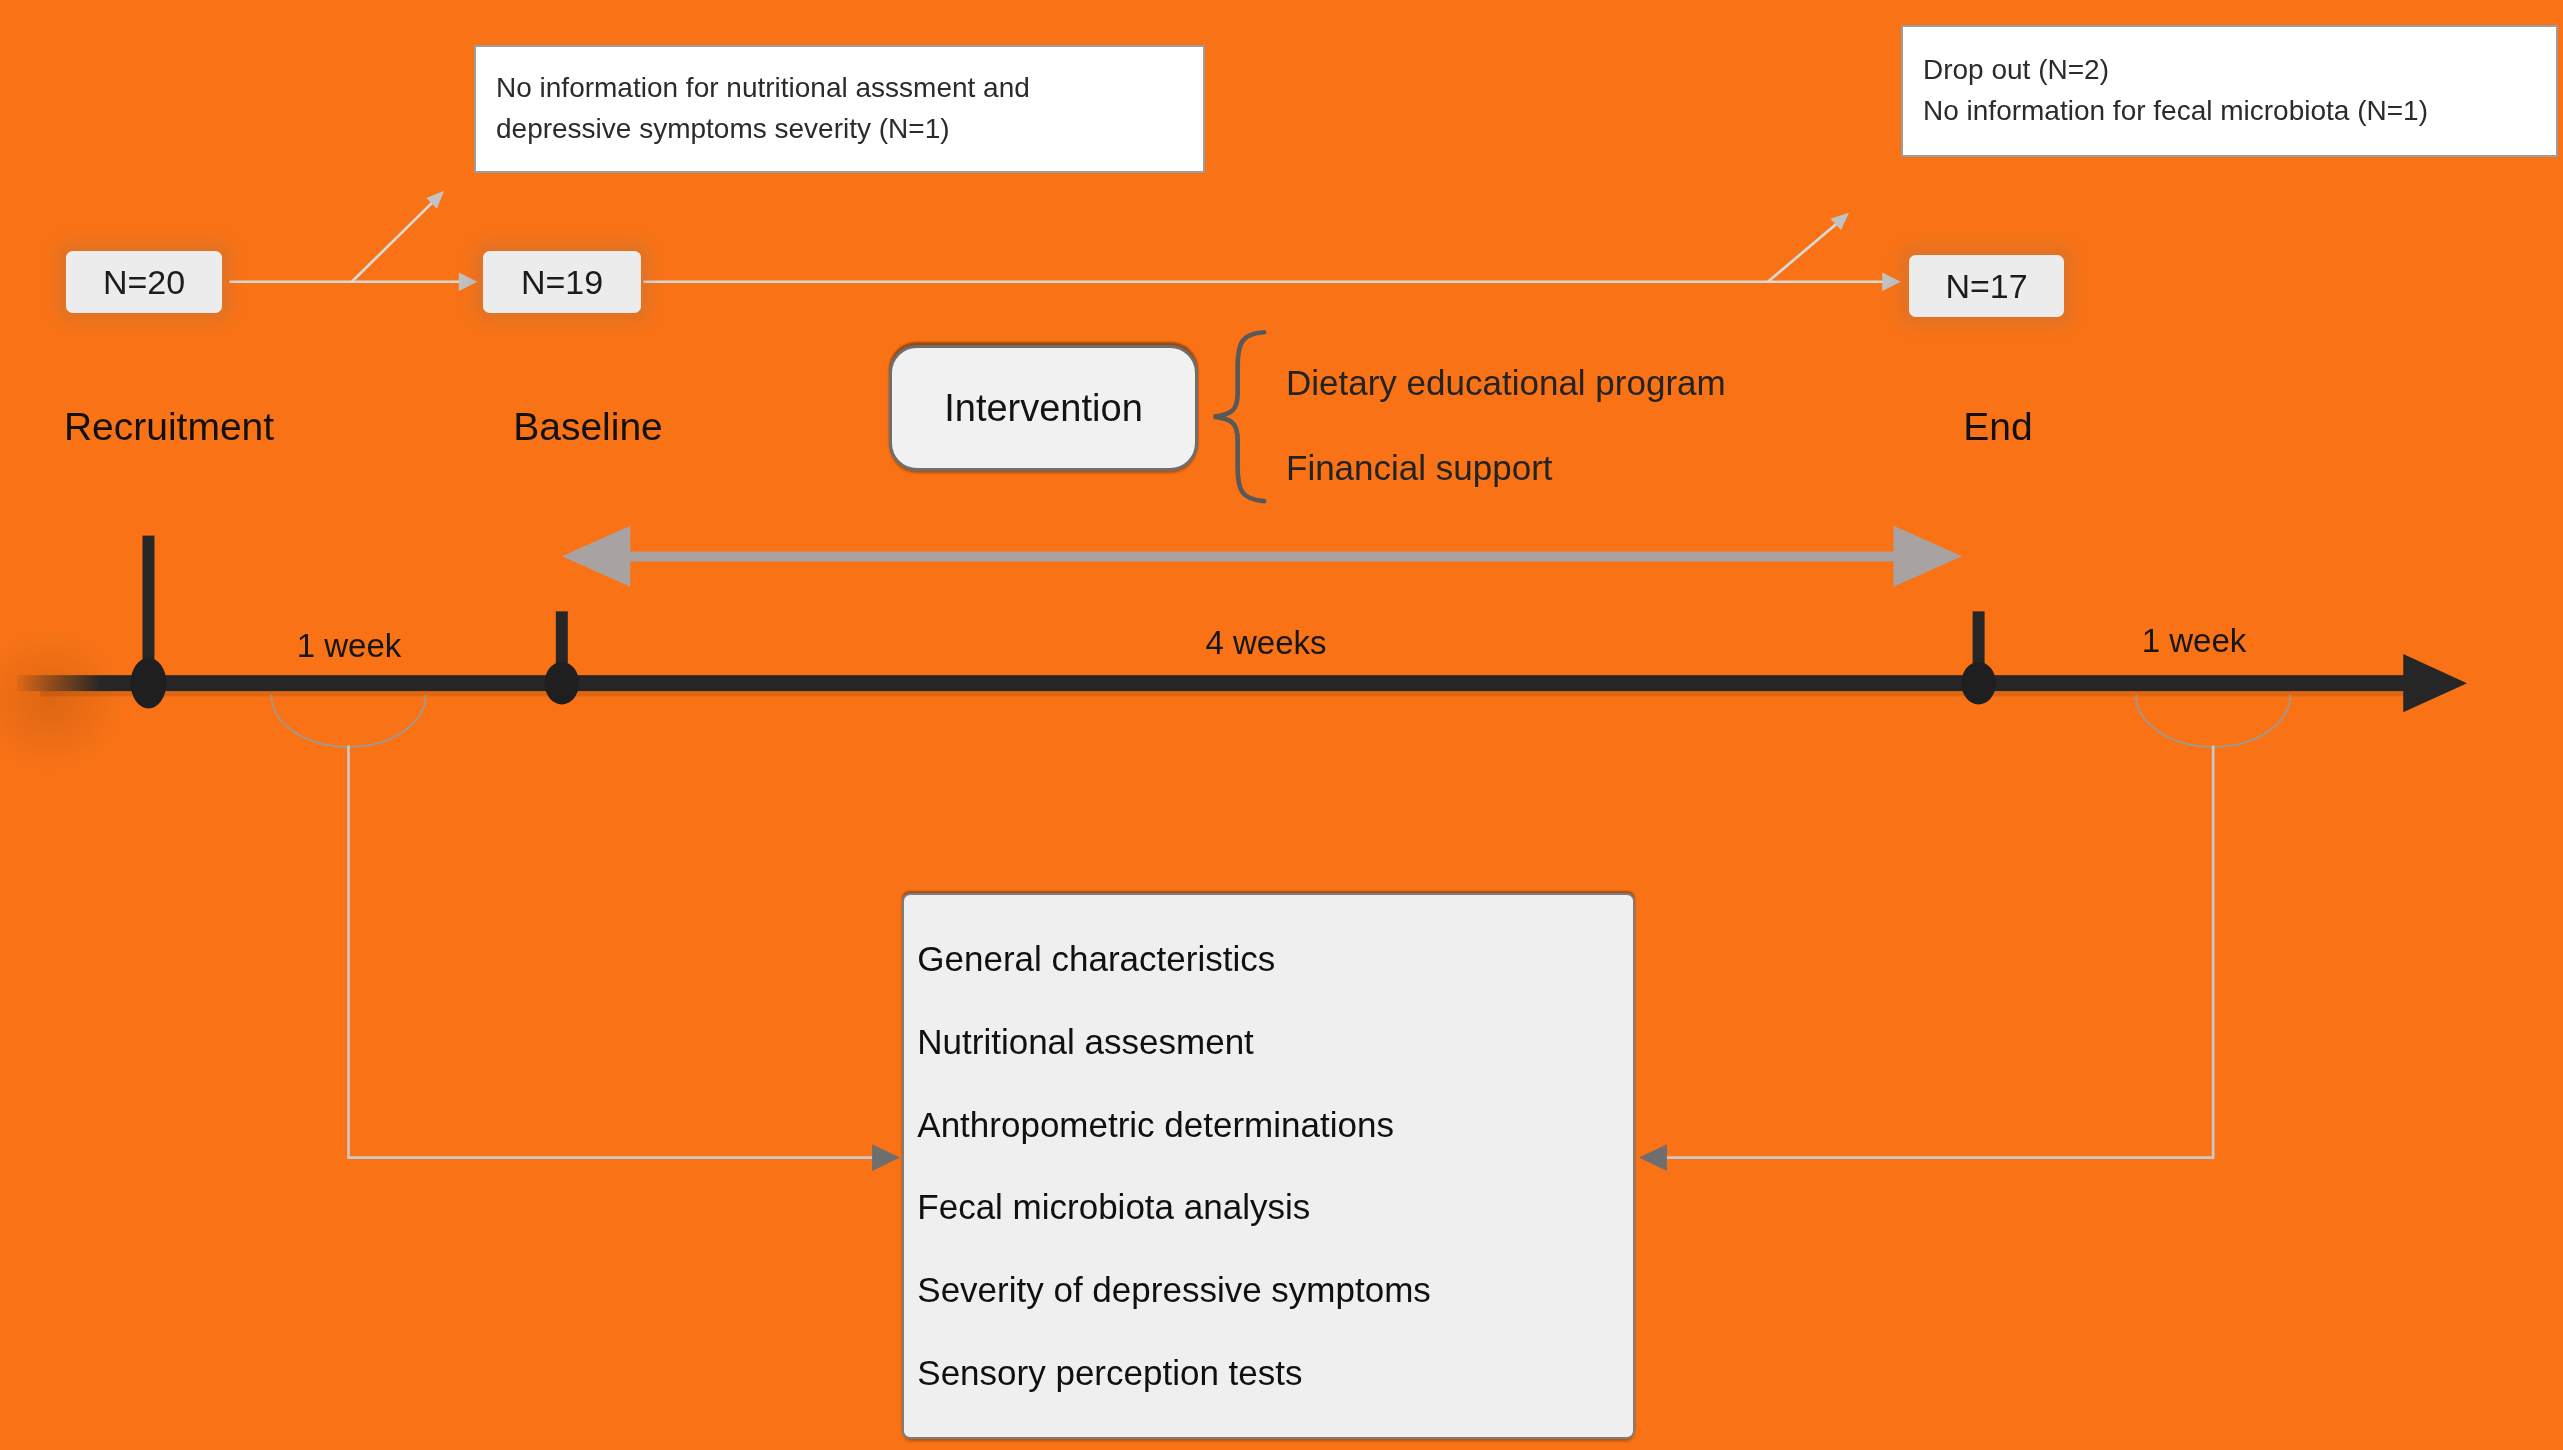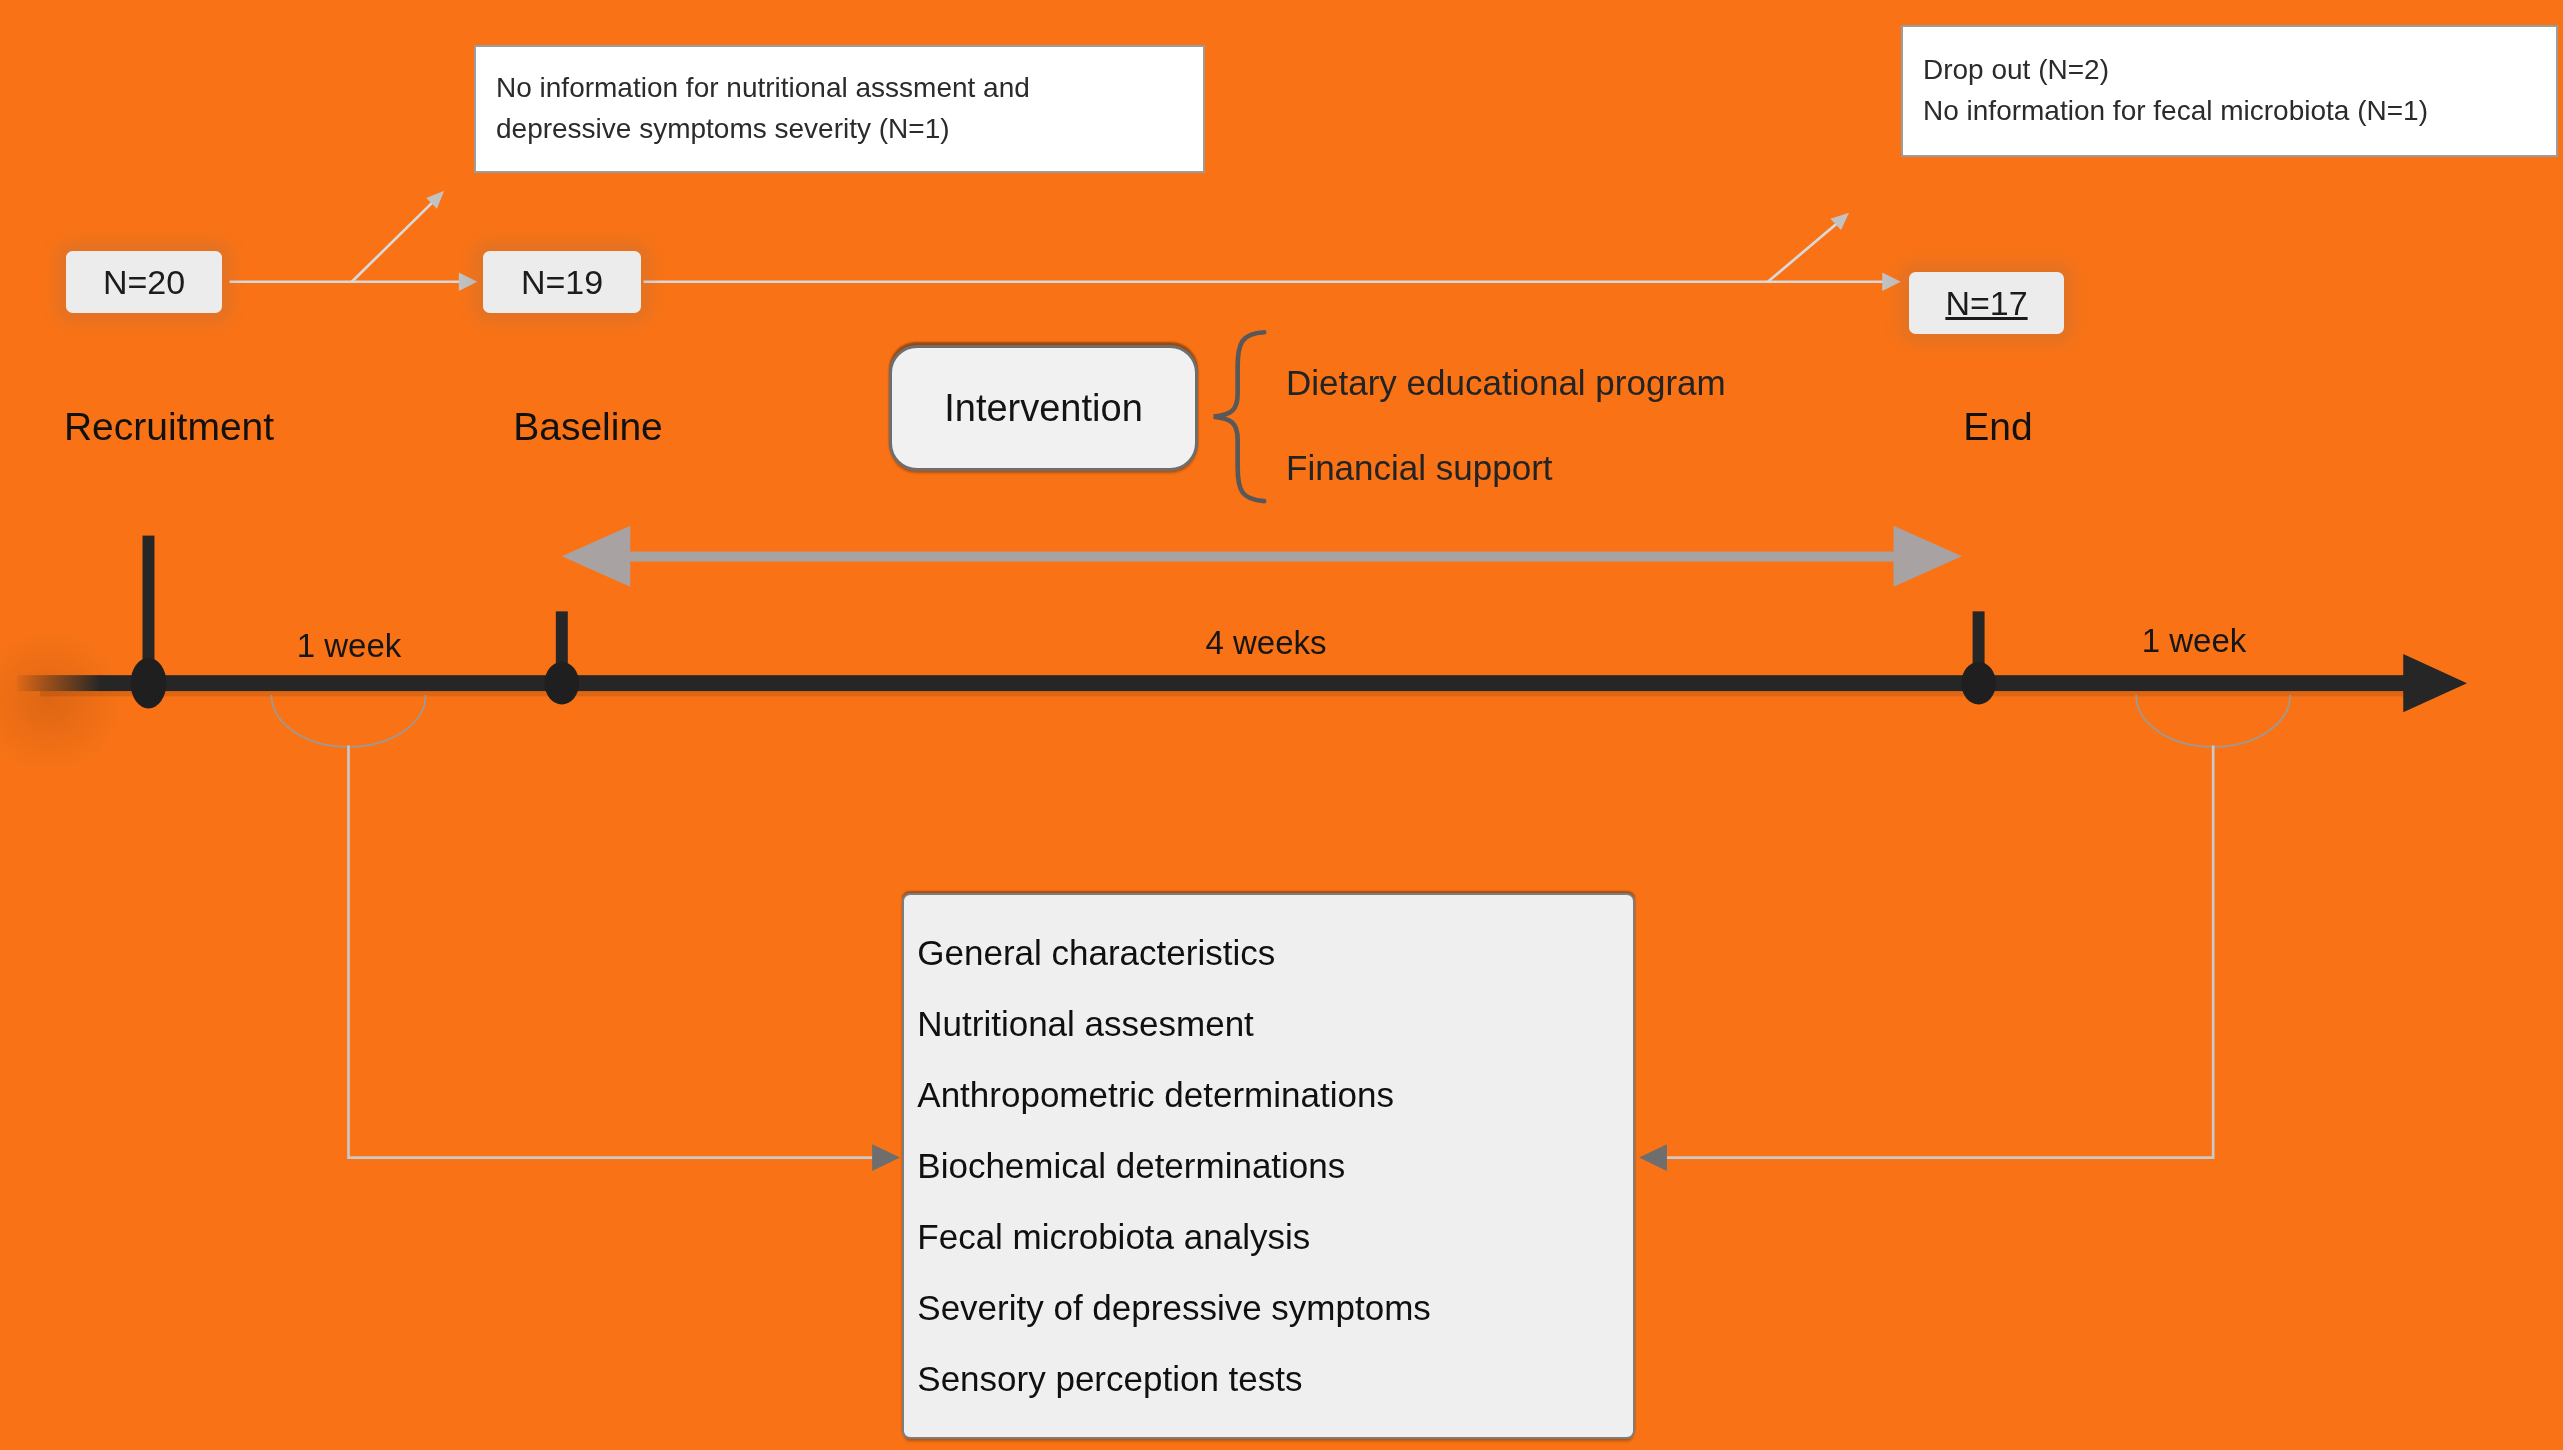--- a/index.html
+++ b/index.html
@@ -115,38 +115,37 @@
     <div class="ann-line">No information for nutritional asssment and</div>
     <div class="ann-line">depressive symptoms severity (N=1)</div>
   </div>
   <div class="ann-box" style="left:1901px;top:25px;width:657px;height:132px;">
     <div class="ann-line">Drop out (N=2)</div>
     <div class="ann-line">No information for fecal microbiota (N=1)</div>
   </div>
 
   <div class="n-badge" style="left:66px;top:251px;width:156px;height:62px;">N=20</div>
   <div class="n-badge" style="left:483px;top:251px;width:158px;height:62px;">N=19</div>
-  <div class="n-badge" style="left:1909px;top:272px;width:155px;height:62px;text-decoration:underline;">N=17</div>
+  <div class="n-badge" style="left:1909px;top:255px;width:155px;height:62px;">N=17</div>
 
   <div class="stage-label" style="left:145px;top:405px;">Recruitment</div>
   <div class="stage-label" style="left:564px;top:405px;">Baseline</div>
   <div class="stage-label" style="left:1974px;top:405px;">End</div>
 
   <div class="intervention-box">Intervention</div>
   <div class="intervention-item" style="left:1286px;top:346px;">Dietary educational program</div>
   <div class="intervention-item" style="left:1286px;top:431px;">Financial support</div>
 
   <div class="week-label" style="left:349px;top:646px;">1 week</div>
   <div class="week-label" style="left:1266px;top:643px;">4 weeks</div>
   <div class="week-label" style="left:2194px;top:641px;">1 week</div>
 
   <div class="assess-box">
     <div class="assess-item">General characteristics</div>
     <div class="assess-item">Nutritional assesment</div>
     <div class="assess-item">Anthropometric determinations</div>
-    <div class="assess-item">Biochemical determinations</div>
     <div class="assess-item">Fecal microbiota analysis</div>
     <div class="assess-item">Severity of depressive symptoms</div>
     <div class="assess-item">Sensory perception tests</div>
   </div>
 
 </div>
 
 
 </body></html>

